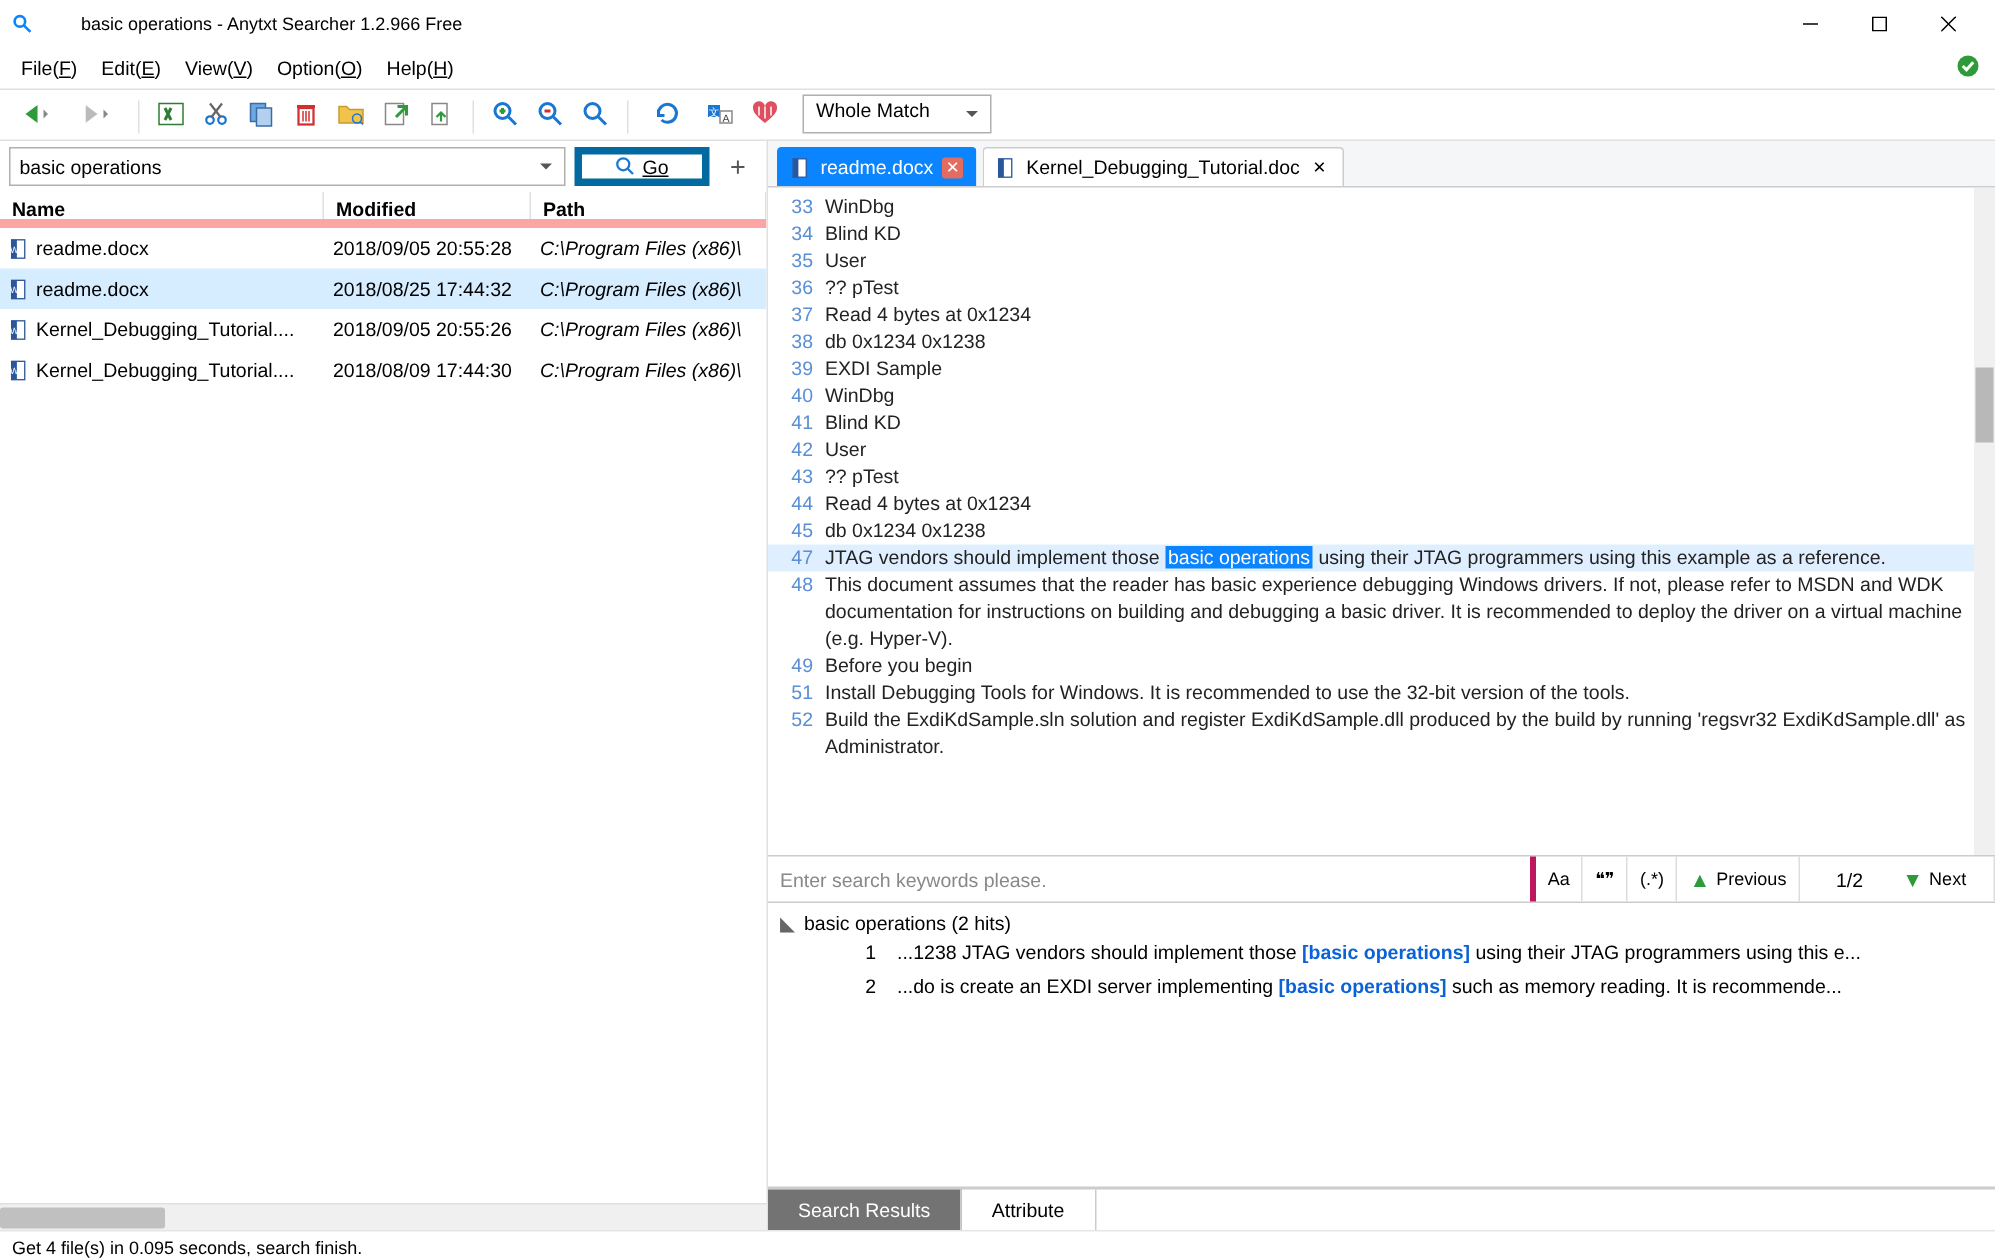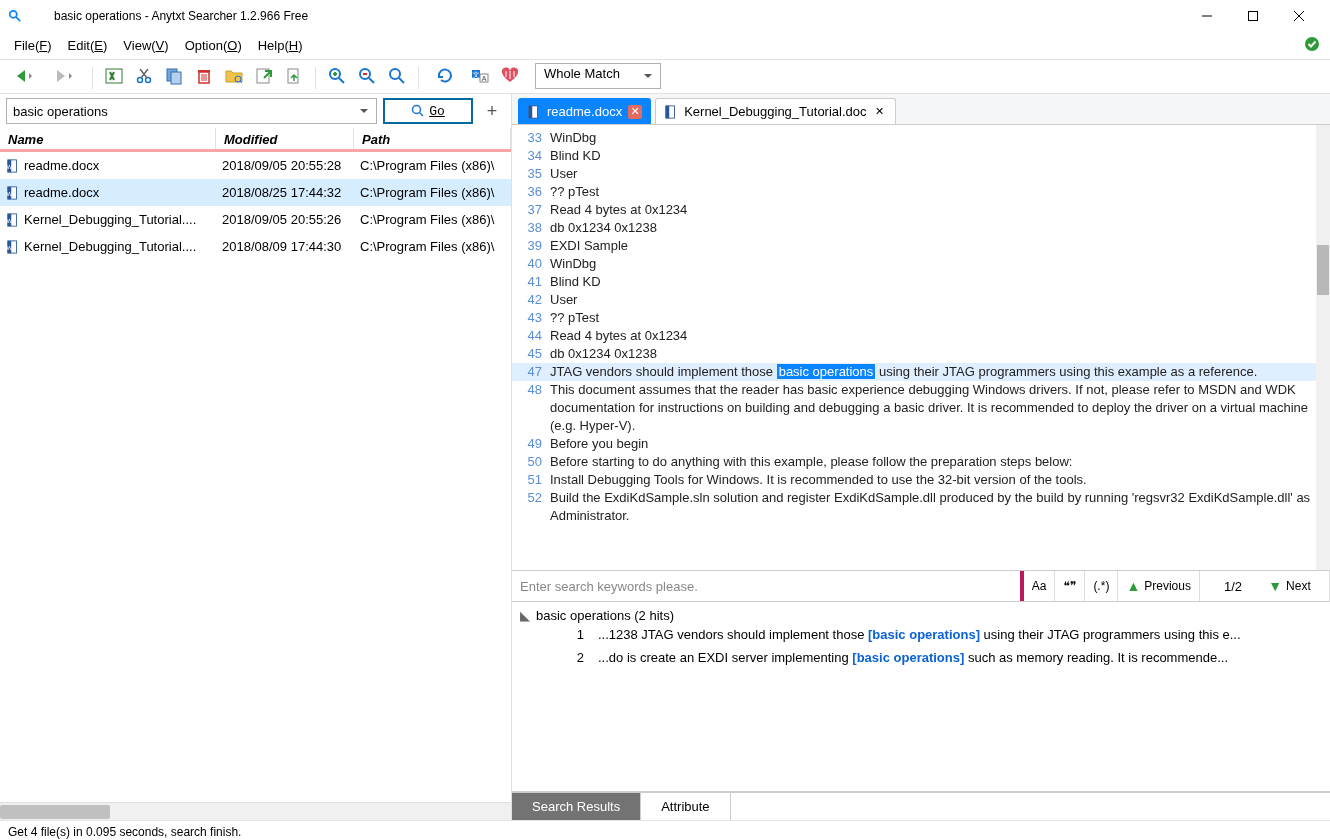--- a/index.html
+++ b/index.html
@@ -16,38 +16,38 @@
 .status-ok { position: absolute; right: 10px; top: 4px; }
 .toolbar { height: 34px; display: flex; align-items: flex-end; padding: 4px 8px; gap: 4px; border-bottom: 1px solid #e0e0e0; }
 .tool { width: 26px; height: 26px; display: flex; align-items: center; justify-content: center; border-radius: 2px; }
 .tool.drop { width: 36px; }
 .tsep { width: 1px; height: 22px; background: #e0e0e0; margin: 0 4px; }
 .match-select { margin-left: 8px; height: 26px; border: 1px solid #b0b0b0; padding: 2px 24px 2px 8px; background: #fff; position: relative; font-size: 13px; min-width: 126px; }
 .match-select:after { content: ''; position: absolute; right: 8px; top: 10px; border: 4px solid transparent; border-top-color: #555; }
 .searchrow { height: 34px; display: flex; align-items: center; padding: 4px 6px; gap: 6px; }
 .search-input { flex: 1; height: 26px; border: 1px solid #b0b0b0; padding: 0 24px 0 6px; position: relative; font-size: 13px; display: flex; align-items: center; }
 .search-input:after { content: ''; position: absolute; right: 8px; top: 10px; border: 4px solid transparent; border-top-color: #555; }
-.go-btn { width: 90px; height: 26px; border: 2px solid #0369a1; display: flex; align-items: center; justify-content: center; gap: 4px; font-size: 13px; font-family: Liberation Mono, monospace; }
+.go-btn { width: 90px; height: 26px; border: 5px solid #0369a1; display: flex; align-items: center; justify-content: center; gap: 4px; font-size: 13px; }
 .go-btn span.u { text-decoration: underline; }
 .plus-btn { width: 26px; height: 26px; display: flex; align-items: center; justify-content: center; font-size: 18px; color: #555; }
 .main { display: flex; height: calc(840px - 30px - 28px - 34px - 22px); }
 .left-pane { width: 512px; border-right: 1px solid #e0e0e0; display: flex; flex-direction: column; }
 .list-wrap { flex:1; overflow:hidden; }
-.list-header { display: flex; height: 24px; border-bottom: 3px solid #fca5a5; background: #fff; font-style: italic; }
+.list-header { display: flex; height: 24px; border-bottom: 6px solid #fca5a5; background: #fff; }
 .lh { padding: 4px 8px; font-weight: 600; font-size: 13px; border-right: 1px solid #e0e0e0; }
 .lh.name { width: 216px; }
 .lh.mod { width: 138px; }
 .lh.path { flex: 1; }
 .list-body { }
 .row { display: flex; height: 27px; align-items: center; font-size: 13px; }
 .row.selected { background: #d6ecff; }
 .row .cell { padding: 0 6px; white-space: nowrap; overflow: hidden; }
 .row .cell.name { width: 216px; display: flex; align-items: center; gap: 4px; }
 .row .cell.mod { width: 138px; }
-.row .cell.path { flex: 1; }
+.row .cell.path { flex: 1; font-style: italic; }
 .doc-icon { width: 14px; height: 14px; flex-shrink: 0; }
 .left-hscroll { height: 18px; background: #f0f0f0; border-top:1px solid #e0e0e0; position:relative; }
 .left-hscroll .thumb { position:absolute; left:0; top:2px; height:14px; width:110px; background:#c0c0c0; border-radius:2px; }
 .right-pane { flex: 1; display: flex; flex-direction: column; position: relative; }
 .tabs { height: 30px; display: flex; align-items: flex-end; padding: 0 6px; gap: 4px; background: #f5f6f7; }
 .tab { height: 26px; display: flex; align-items: center; padding: 0 8px; gap: 6px; border: 1px solid #ccc; border-bottom: none; border-radius: 3px 3px 0 0; background: #fff; font-size: 13px; }
 .tab.active { background: #0a84ff; color: #fff; border-color: #0a84ff; }
 .tab .close { width: 14px; height: 14px; display: flex; align-items: center; justify-content: center; font-size: 11px; border-radius: 2px; }
 .tab.active .close { background: #e36b5f; color:#fff; }
 .viewer { flex: 1; overflow: hidden; border-top: 1px solid #ccc; position: relative; font-size: 13px; line-height: 18px; }
@@ -383,24 +383,20 @@
           </div>
           <div class="line">
             <span class="ln">48</span>
             <span class="lt">This document assumes that the reader has basic experience debugging Windows drivers. If not, please refer to MSDN and WDK documentation for instructions on building and debugging a basic driver. It is recommended to deploy the driver on a virtual machine (e.g. Hyper-V).</span>
           </div>
           <div class="line">
             <span class="ln">49</span>
             <span class="lt">Before you begin</span>
           </div>
           <div class="line">
-            <span class="ln">50</span>
-            <span class="lt">Before starting to do anything with this example, please follow the preparation steps below:</span>
-          </div>
-          <div class="line">
             <span class="ln">51</span>
             <span class="lt">Install Debugging Tools for Windows. It is recommended to use the 32-bit version of the tools.</span>
           </div>
           <div class="line">
             <span class="ln">52</span>
             <span class="lt">Build the ExdiKdSample.sln solution and register ExdiKdSample.dll produced by the build by running 'regsvr32 ExdiKdSample.dll' as Administrator.</span>
           </div>
         </div>
       <div class="vscroll">
           <div class="thumb"></div>

